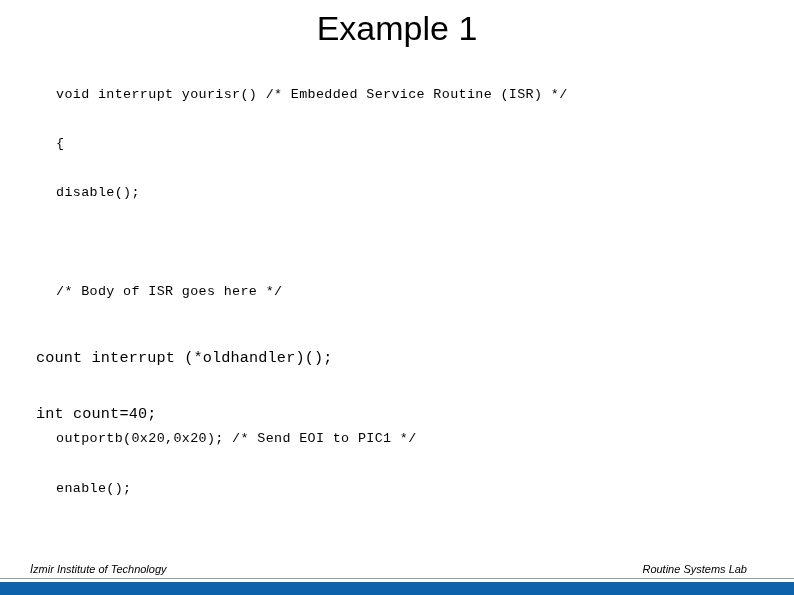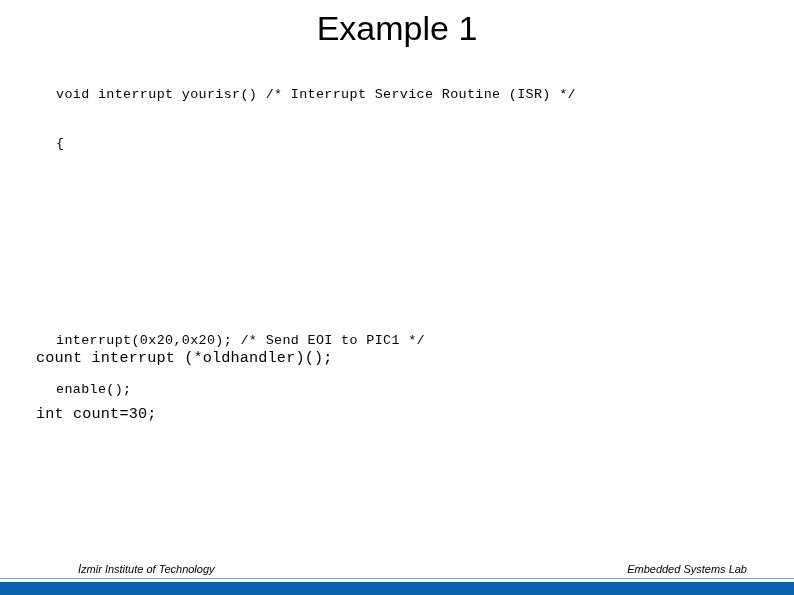--- a/index.html
+++ b/index.html
@@ -92,21 +92,20 @@
   .footer-left {
     position: absolute;
     left: 30px;
     top: 563px;
     font-family: "Liberation Sans", sans-serif;
     font-style: italic;
     font-size: 11px;
     line-height: 13px;
     color: #000000;
     white-space: pre;
-    margin-left: 48px;
   }
   .footer-right {
     position: absolute;
     right: 47px;
     top: 563px;
     font-family: "Liberation Sans", sans-serif;
     font-style: italic;
     font-size: 11px;
     line-height: 13px;
     color: #000000;
@@ -115,51 +114,53 @@
   }
 </style>
 </head>
 <body>
 
 <div class="slide">
 
   <div class="slide-title">Example 1</div>
 
   <div class="code-block code-isr">
-    <span class="code-line">void interrupt yourisr() /* Interrupt Service Routine (ISR) */</span>
+    <span class="code-line">void interrupt yourisr() /* Embedded Service Routine (ISR) */</span>
     <span class="code-line">{</span>
+    <span class="code-line">disable();</span>
+    <span class="code-line blank"></span>
+    <span class="code-line">/* Body of ISR goes here */</span>
     <span class="code-line blank"></span>
     <span class="code-line blank"></span>
-    <span class="code-line blank"></span>
-    <span class="code-line">interrupt(0x20,0x20); /* Send EOI to PIC1 */</span>
+    <span class="code-line">outportb(0x20,0x20); /* Send EOI to PIC1 */</span>
     <span class="code-line">enable();</span>
     
   </div>
 
   <div class="code-block code-main">
     <span class="code-line blank"></span>
     <span class="code-line">count interrupt (*oldhandler)();</span>
-    <span class="code-line">int count=30;</span>
+    <span class="code-line">int count=40;</span>
     <span class="code-line blank"></span>
     
     
     
     
     
     
     
     
     
     
     
     
     
   </div>
 
   <div class="footer-rule"></div>
 
   <div class="footer-left">İzmir Institute of Technology</div>
 
-  <div class="footer-right">Embedded Systems Lab</div>
+  <div class="footer-right">Routine Systems Lab</div>
 
   <div class="footer-bar"></div>
 
 </div>
 
 </body></html>

